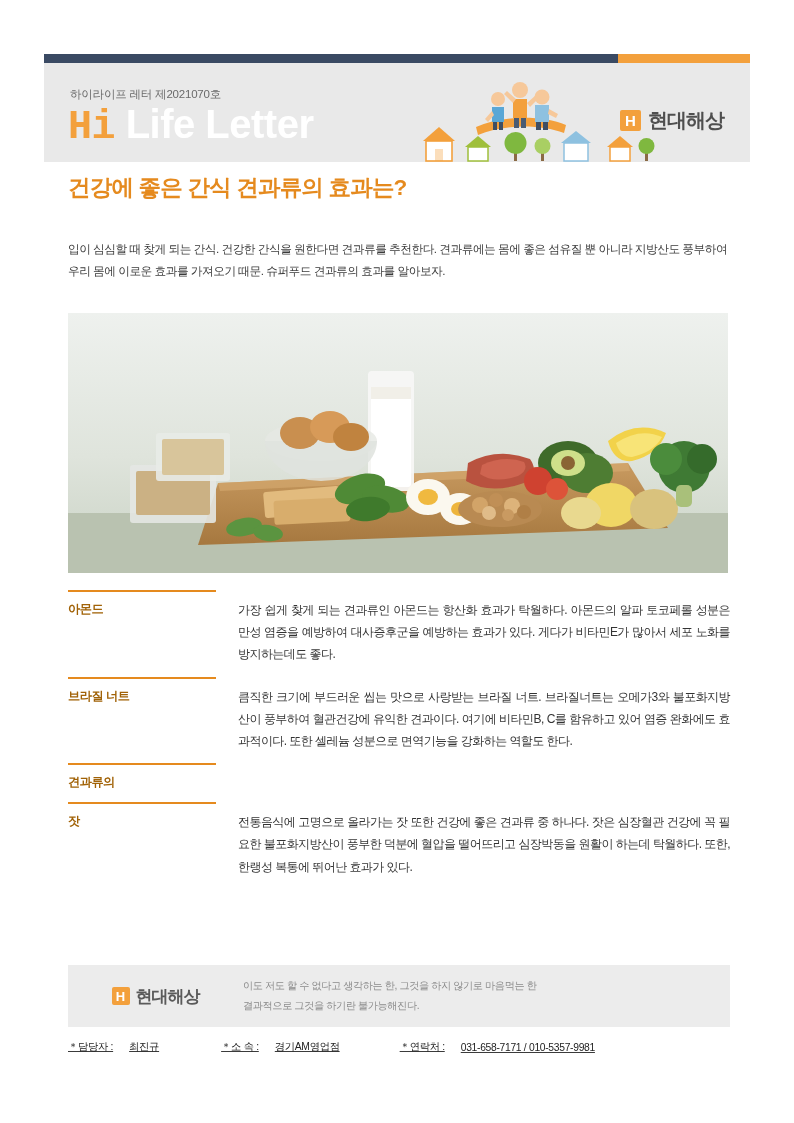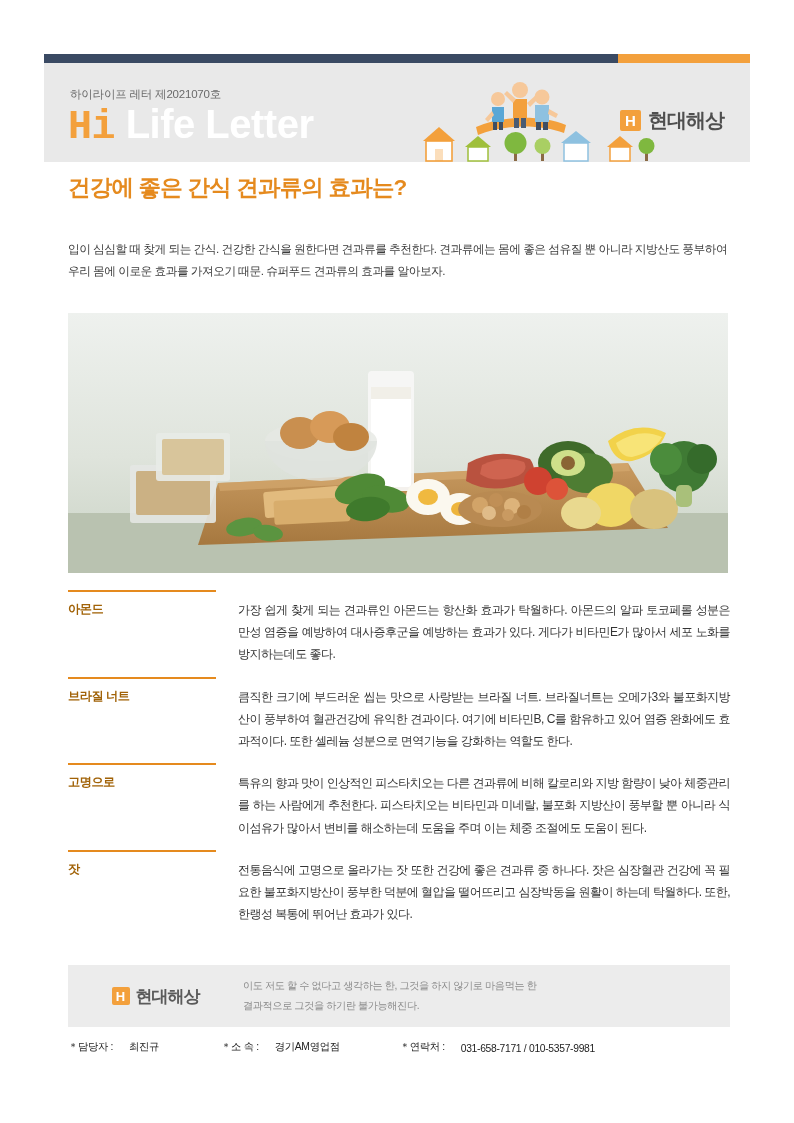--- a/index.html
+++ b/index.html
@@ -185,21 +185,21 @@
   .footer {
     position: absolute;
     left: 68px; top: 1040px;
     width: 662px;
     display: flex;
     align-items: center;
     font-size: 10.3px;
     color: #3b3b3b;
     letter-spacing: -0.3px;
   }
-  .footer .f-item { display: flex; align-items: flex-end; white-space: nowrap; }
+  .footer .f-item { display: flex; align-items: center; white-space: nowrap; text-decoration: underline; }
   .footer .f-label { color: #222; }
   .footer .f-value { margin-left: 16px; color: #222; }
   .f-gap1 { width: 62px; }
   .f-gap2 { width: 60px; }
 </style>
 </head>
 <body>
 
 <div class="page">
 
@@ -411,22 +411,21 @@
     </div>
 
     <div class="section">
       <div class="rule"></div>
       <div class="sec-title">브라질 너트</div>
       <div class="sec-body">큼직한 크기에 부드러운 씹는 맛으로 사랑받는 브라질 너트. 브라질너트는 오메가3와 불포화지방산이 풍부하여 혈관건강에 유익한 견과이다. 여기에 비타민B, C를 함유하고 있어 염증 완화에도 효과적이다. 또한 셀레늄 성분으로 면역기능을 강화하는 역할도 한다.</div>
     </div>
 
     <div class="section">
       <div class="rule"></div>
-      <div class="sec-title">고명으로</div>
-      <div class="sec-body">특유의 향과 맛이 인상적인 피스타치오는 다른 견과류에 비해 칼로리와 지방 함량이 낮아 체중관리를 하는 사람에게 추천한다. 피스타치오는 비타민과 미네랄, 불포화 지방산이 풍부할 뿐 아니라 식이섬유가 많아서 변비를 해소하는데 도움을 주며 이는 체중 조절에도 도움이 된다.</div>
+      <div class="sec-title">견과류의</div>
     </div>
 
     <div class="section">
       <div class="rule"></div>
       <div class="sec-title">잣</div>
       <div class="sec-body">전통음식에 고명으로 올라가는 잣 또한 건강에 좋은 견과류 중 하나다. 잣은 심장혈관 건강에 꼭 필요한 불포화지방산이 풍부한 덕분에 혈압을 떨어뜨리고 심장박동을 원활이 하는데 탁월하다. 또한, 한랭성 복통에 뛰어난 효과가 있다.</div>
     </div>
 
   </div>
 

